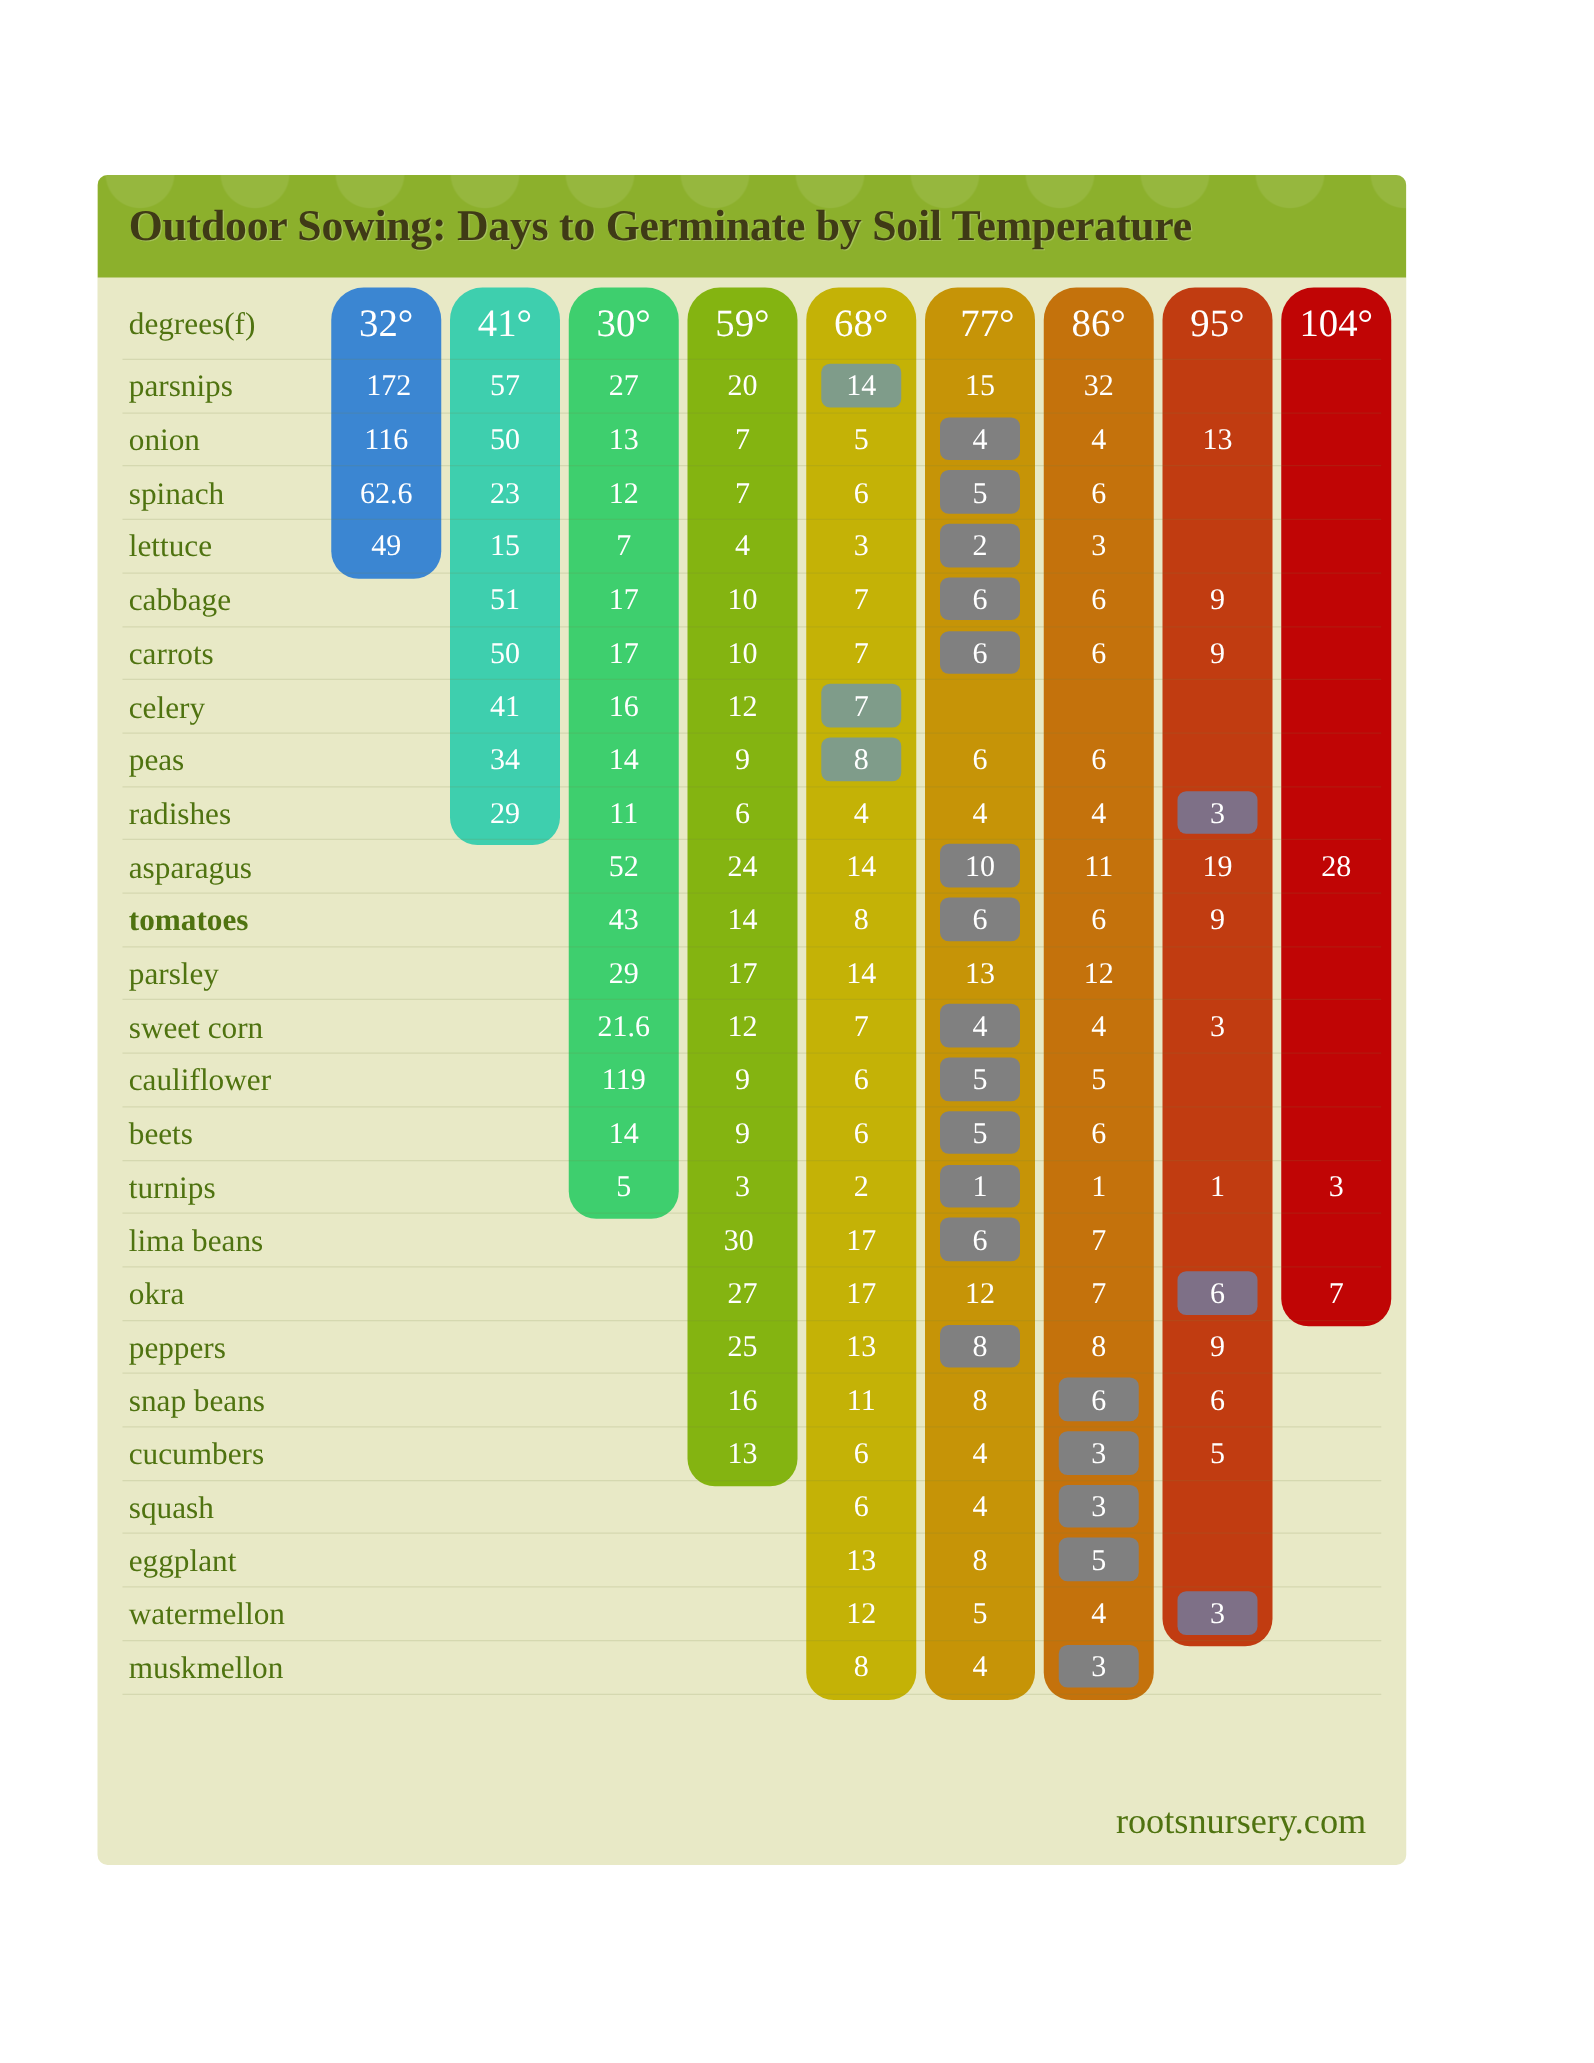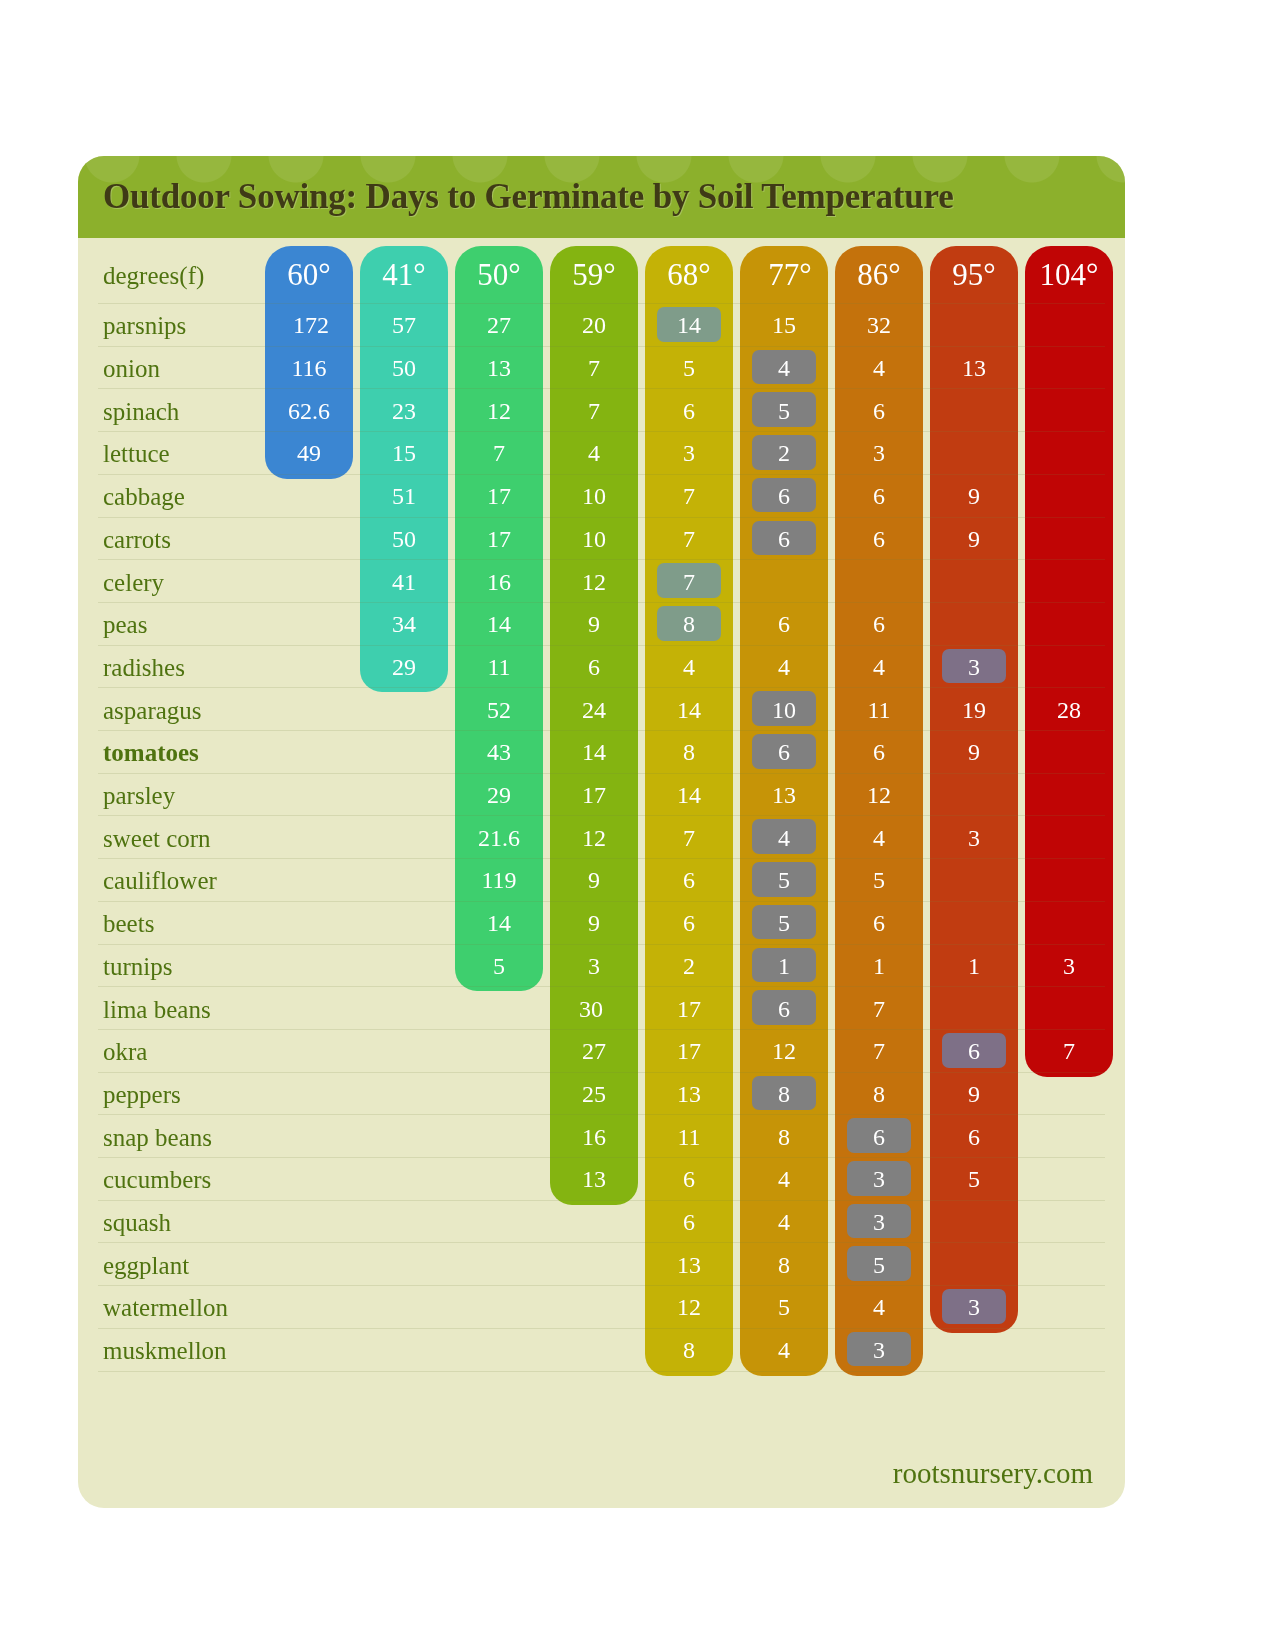--- a/index.html
+++ b/index.html
@@ -12,24 +12,24 @@
   #stage {
     position: relative;
     width: 1275px; height: 1650px;
     overflow: hidden;
     background: #ffffff;
   }
 
   
   #card {
     position: absolute;
-    left: 78px; top: 156px;
+    left: 78px; top: 140px;
     width: 1047px; height: 1352px;
     background: #e8e9c6;
-    border-radius: 26px;
+    border-radius: 8px;
     overflow: hidden;
   }
 
   
   #header {
     position: absolute;
     left: 0; top: 0;
     width: 1047px; height: 82px;
     background: #8cb02c;
     overflow: hidden;
@@ -156,23 +156,23 @@
         <div class="rowline" style="top: 790.9px;"></div>
         <div class="rowline" style="top: 833.6px;"></div>
         <div class="rowline" style="top: 876.3px;"></div>
         <div class="rowline" style="top: 919px;"></div>
         <div class="rowline" style="top: 961.7px;"></div>
         <div class="rowline" style="top: 1004.4px;"></div>
         <div class="rowline" style="top: 1047.1px;"></div>
         <div class="rowline" style="top: 1089.8px;"></div>
         <div class="rowline" style="top: 1132.5px;"></div>
         <div class="rlabel" style="top: 25px;">degrees(f)</div>
-        <div class="cell header-val" style="left: 187px; width: 88px; top: 21px;">60°</div>
+        <div class="cell header-val" style="left: 187px; width: 88px; top: 21px;">32°</div>
         <div class="cell header-val" style="left: 282px; width: 88px; top: 21px;">41°</div>
-        <div class="cell header-val" style="left: 377px; width: 88px; top: 21px;">50°</div>
+        <div class="cell header-val" style="left: 377px; width: 88px; top: 21px;">30°</div>
         <div class="cell header-val" style="left: 472px; width: 88px; top: 21px;">59°</div>
         <div class="cell header-val" style="left: 567px; width: 88px; top: 21px;">68°</div>
         <div class="cell header-val" style="left: 662px; width: 100px; top: 21px;">77°</div>
         <div class="cell header-val" style="left: 757px; width: 88px; top: 21px;">86°</div>
         <div class="cell header-val" style="left: 852px; width: 88px; top: 21px;">95°</div>
         <div class="cell header-val" style="left: 947px; width: 88px; top: 21px;">104°</div>
         <div class="rlabel" style="top: 75.35px;">parsnips</div>
         <div class="cell" style="left: 187px; width: 92px; top: 75.35px;">172</div>
         <div class="cell" style="left: 282px; width: 88px; top: 75.35px;">57</div>
         <div class="cell" style="left: 377px; width: 88px; top: 75.35px;">27</div>

